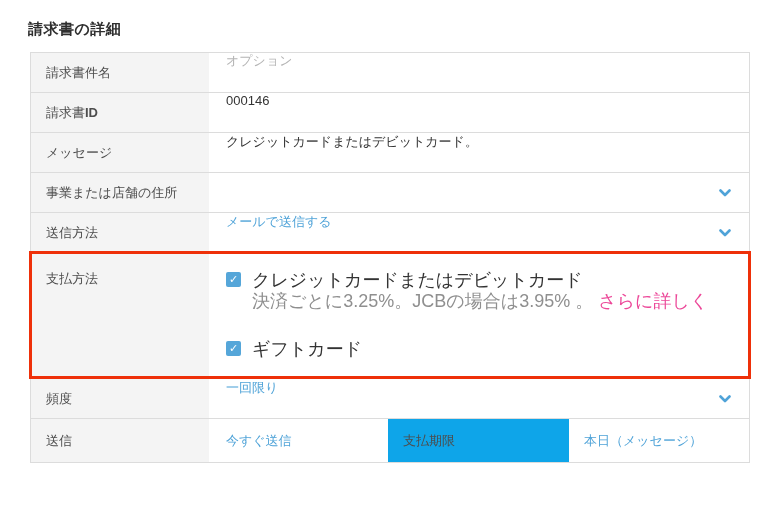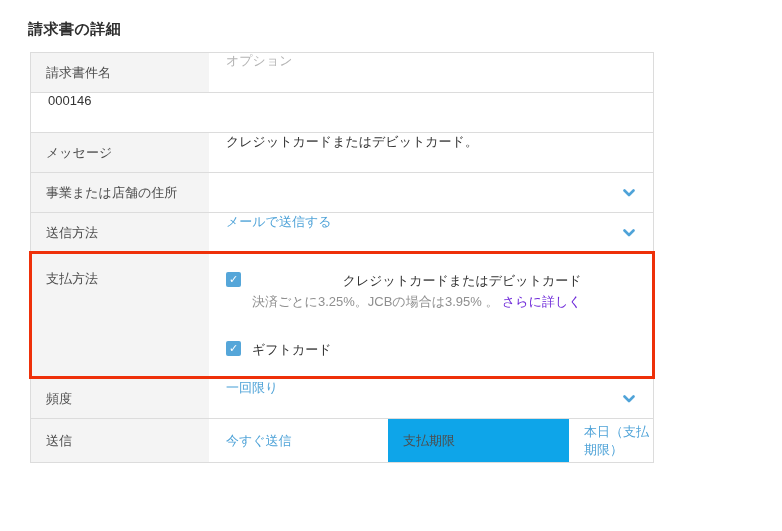--- a/index.html
+++ b/index.html
@@ -1,45 +1,45 @@
 <!DOCTYPE html>
 <html><head>
 <meta charset="utf-8">
 <style>
   * { margin:0; padding:0; box-sizing:border-box; }
   html,body { width:782px; height:531px; background:#ffffff; overflow:hidden;
     font-family:"Liberation Sans","DejaVu Sans",sans-serif; }
   .page { position:relative; width:782px; height:531px; }
   .page-title { position:absolute; left:28px; top:20px; font-size:15px; font-weight:bold; color:#2f2f2f; letter-spacing:.5px; }
-  .form-table { position:absolute; left:30px; top:52px; width:624px; border:1px solid #dcdcdc; background:#fff; }
+  .form-table { position:absolute; left:30px; top:52px; width:720px; border:1px solid #dcdcdc; background:#fff; }
   .row { display:flex; align-items:stretch; border-bottom:1px solid #dcdcdc; min-height:40px; }
   .row:last-child { border-bottom:none; }
   .label-cell { width:178px; flex:0 0 178px; background:#f4f4f4; padding:0 10px 0 15px;
     display:flex; align-items:center; font-size:13px; color:#4d4d4d; }
   .label-cell.top { align-items:flex-start; padding-top:17px; }
   .value-cell { flex:1; display:flex; align-items:flex-start; padding:0 15px 0 17px; font-size:13px; color:#333; position:relative; }
   .value-text { color:#333; }
   .blue { color:#4fa3d8; cursor:pointer; }
   input.field-input { border:none; outline:none; background:transparent; font-size:13px; width:100%;
     font-family:"Liberation Sans","DejaVu Sans",sans-serif; color:#333; }
   input.field-input::placeholder { color:#b5b5b5; opacity:1; }
   .chevron { position:absolute; right:18px; top:50%; transform:translateY(-50%); display:flex; cursor:pointer; }
   
-  .payment-row { position:relative;text-align:right; }
+  .payment-row { position:relative; }
   .payment-overlay { position:absolute; top:-2px; left:-2px; right:-2px; bottom:-1px;
     border:3px solid #ee3009; pointer-events:none; z-index:5; }
   .payment-body { flex:1; padding:17px 15px 18px 17px; }
   .pay-option { display:flex; align-items:flex-start; }
   .pay-option.first { margin-bottom:27px; }
   .checkbox { width:15px; height:15px; flex:0 0 15px; background:#55a6d9; border-radius:2px; margin-top:2px;
     display:flex; align-items:center; justify-content:center; color:#fff; font-size:11px; font-weight:bold; cursor:pointer; }
-  .opt-texts { margin-left:11px; font-size:13px; line-height:21px; }
+  .opt-texts { margin-left:11px; font-size:18px; line-height:21px; }
   .opt-title { color:#333; }
   .opt-desc { color:#8f8f8f; }
-  .opt-link { color:#6d28d9; cursor:pointer;margin-top:40px; }
+  .opt-link { color:#ec4899; cursor:pointer;margin-top:40px; }
   .opt-link.block { display:block; }
   
   .send-value { flex:0 0 179px; display:flex; align-items:center; padding-left:17px; font-size:13px; }
   .send-due-label { flex:0 0 181px; background:#0ea5e9; display:flex; align-items:center; padding-left:15px; font-size:13px; color:#4d4d4d; }
   .send-due-value { flex:1; display:flex; align-items:center; padding-left:15px; font-size:13px; }
   .row.send-row { min-height:43px; }
   b { font-weight:bold; }
 </style>
 </head>
 <body>
@@ -51,20 +51,24 @@
   <div class="form-table">
 
     <div class="row">
       <div class="label-cell">請求書件名</div>
       <div class="value-cell">
         <input class="field-input" type="text" placeholder="オプション" style="">
       </div>
     </div>
 
     <div class="row">
+      <div class="label-cell">
+          <span>請求書</span>
+          <b>ID</b>
+        </div>
       <div class="value-cell">
         <span class="value-text">000146</span>
       </div>
     </div>
 
     <div class="row">
       <div class="label-cell">メッセージ</div>
       <div class="value-cell">
         <span class="value-text">クレジットカードまたはデビットカード。</span>
       </div>
@@ -129,18 +133,18 @@
       </div>
     </div>
 
     <div class="row send-row">
       <div class="label-cell">送信</div>
       <div class="send-value">
         <span class="blue">今すぐ送信</span>
       </div>
       <div class="send-due-label">支払期限</div>
       <div class="send-due-value">
-        <span class="blue">本日（支払期限）</span>
+        <span class="blue">本日（メッセージ）</span>
       </div>
     </div>
 
   </div>
 </div>
 
 </body></html>

